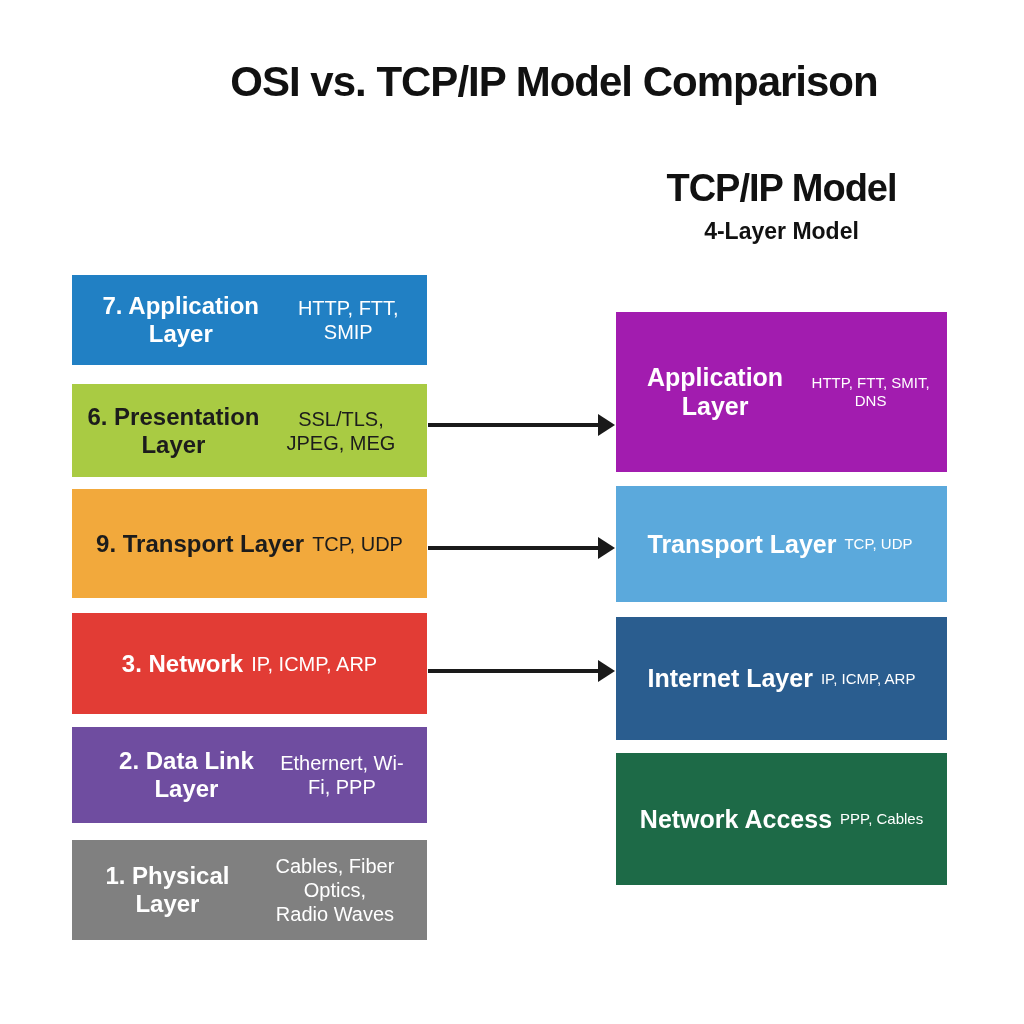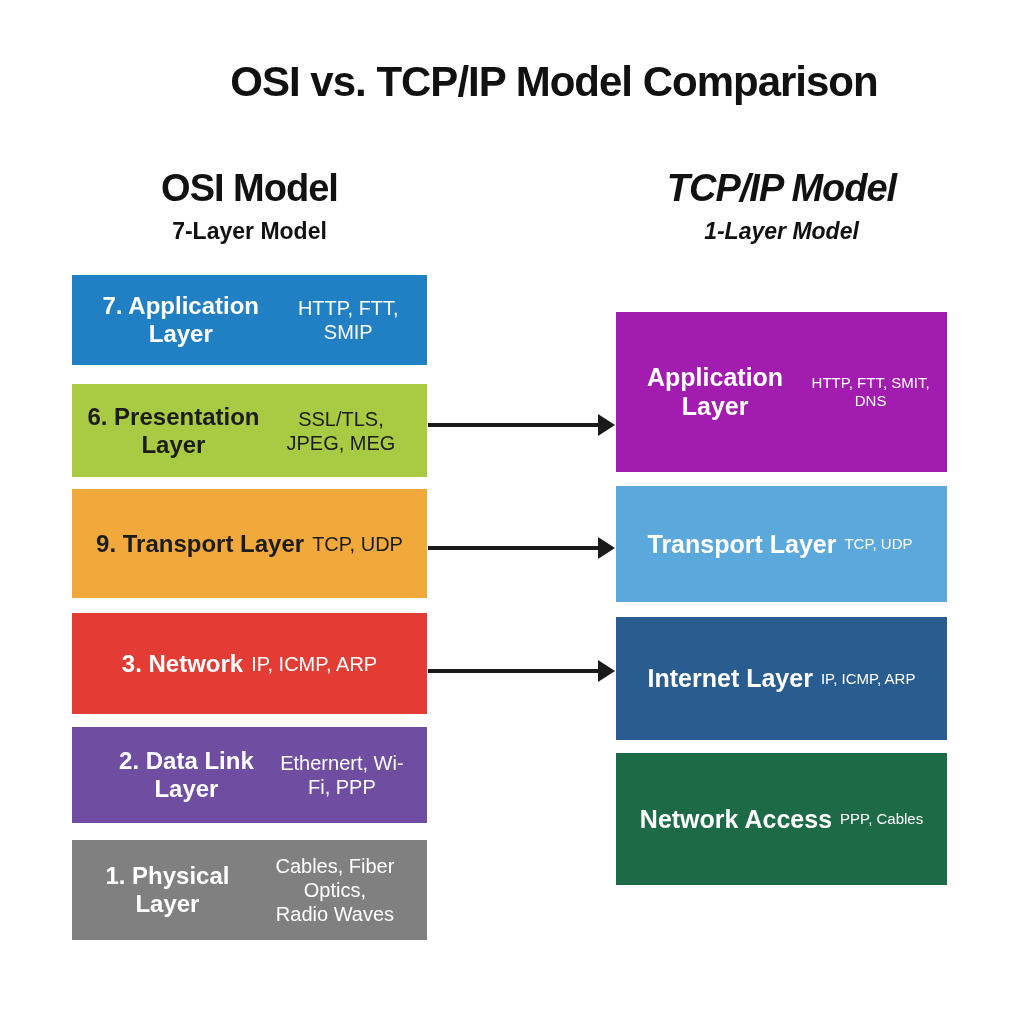--- a/index.html
+++ b/index.html
@@ -39,21 +39,21 @@
     letter-spacing: -1px;
     line-height: 1.1;
   }
   .col-head .head-sub {
     font-size: 23px;
     font-weight: bold;
     color: #111111;
     margin-top: 8px;
   }
   .osi-head { left: 72px;  width: 355px; top: 168px; }
-  .tcp-head { left: 616px; width: 331px; top: 168px; font-style: italic; }
+  .tcp-head { left: 616px; width: 331px; top: 168px; }
 
   .box {
     position: absolute;
     display: flex;
     align-items: center;
     justify-content: center;
     gap: 8px;
     text-align: center;
     box-sizing: border-box;
     padding: 4px 14px;
@@ -116,28 +116,24 @@
     border-left: 17px solid #1a1a1a;
   }
 </style>
 </head>
 <body>
 
 <div class="canvas">
 
   <h1 class="page-title">OSI vs. TCP/IP Model Comparison</h1>
 
-  <div class="col-head osi-head">
-    <div class="head-main">OSI Model</div>
-    <div class="head-sub">7-Layer Model</div>
-  </div>
 
   <div class="col-head tcp-head">
     <div class="head-main">TCP/IP Model</div>
-    <div class="head-sub">1-Layer Model</div>
+    <div class="head-sub">4-Layer Model</div>
   </div>
 
   <div class="box osi-box o1" style="background-color: rgb(33, 128, 196);">
     <div class="box-title" style="color: rgb(255, 255, 255);">7. Application Layer</div>
     <div class="box-sub" style="color: rgb(255, 255, 255);">HTTP, FTT, SMIP</div>
   </div>
 
   <div class="box osi-box o2" style="background-color: rgb(169, 203, 67);">
     <div class="box-title" style="color: rgb(28, 28, 28);">6. Presentation Layer</div>
     <div class="box-sub" style="color: rgb(28, 28, 28);">SSL/TLS, JPEG, MEG</div>

